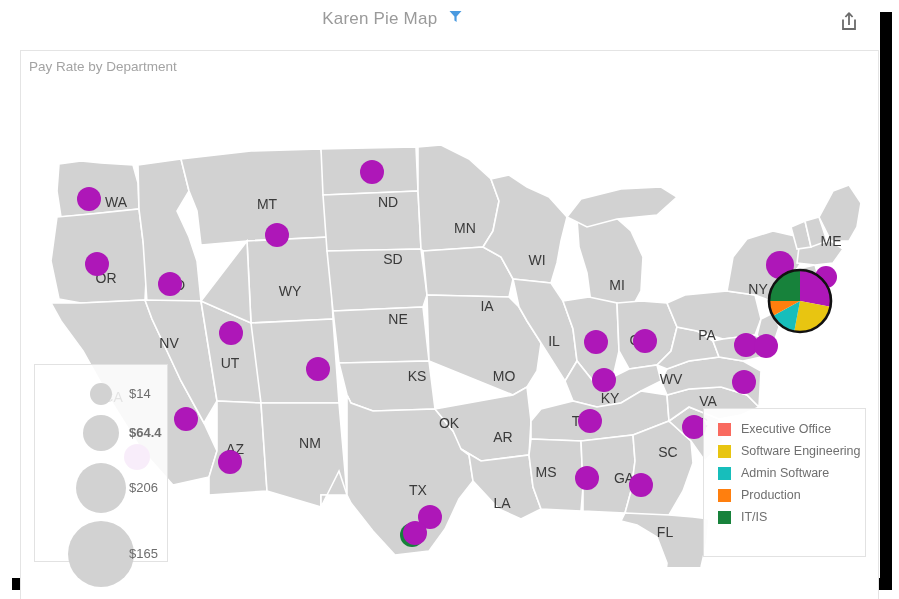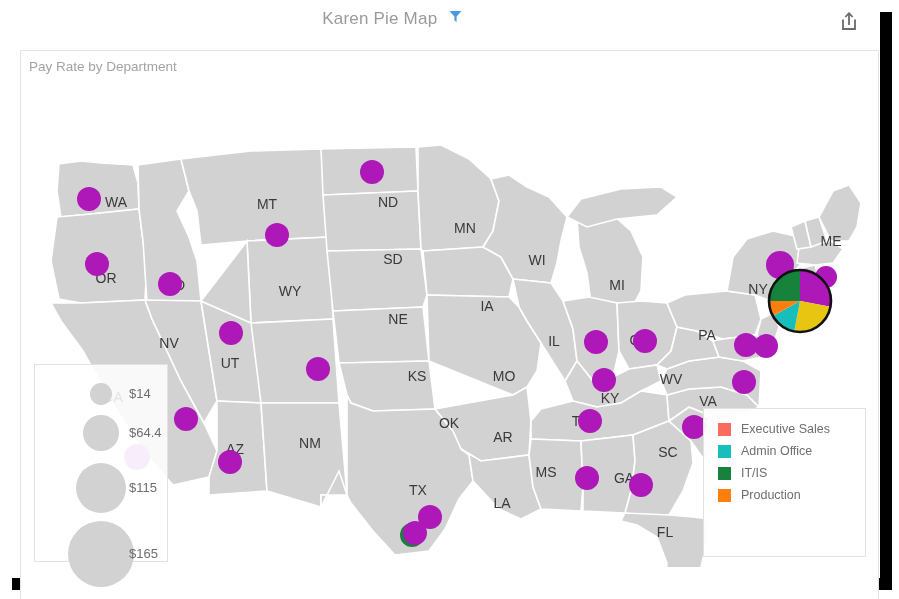--- a/index.html
+++ b/index.html
@@ -361,40 +361,44 @@
               <path d="M779,250 L748,250 A31,31 0 0 1 779,219 Z" fill="#17823b"></path>
               <circle cx="779" cy="250" r="31" fill="none" stroke="#111111" stroke-width="2.6"></circle>
             </g>
         </svg>
       </div>
 
       <div class="size-legend" id="size-legend">
           <div class="size-bub" style="width: 22px; height: 22px; left: 55px; top: 18px;"></div>
           <div class="size-lab" style="left: 94px; top: 21px;">$14</div>
           <div class="size-bub" style="width: 36px; height: 36px; left: 48px; top: 50px;"></div>
-          <div class="size-lab" style="left: 94px; top: 60px;">$64.4</div>
+          <div class="size-lab" style="left: 94px; top: 60px; font-weight: bold;">$64.4</div>
           <div class="size-bub" style="width: 50px; height: 50px; left: 41px; top: 98px;"></div>
-          <div class="size-lab" style="left: 94px; top: 115px;">$115</div>
+          <div class="size-lab" style="left: 94px; top: 115px;">$206</div>
           <div class="size-bub" style="width: 66px; height: 66px; left: 33px; top: 156px;"></div>
           <div class="size-lab" style="left: 94px; top: 181px;">$165</div>
         </div>
 
       <div class="color-legend" id="color-legend">
           <div class="legend-item">
             <span class="legend-swatch" style="background: rgb(249, 106, 95);"></span>
-            <span class="legend-text">Executive Sales</span>
+            <span class="legend-text">Executive Office</span>
+          </div>
+          <div class="legend-item">
+            <span class="legend-swatch" style="background: rgb(232, 197, 17);"></span>
+            <span class="legend-text">Software Engineering</span>
           </div>
           <div class="legend-item">
             <span class="legend-swatch" style="background: rgb(23, 190, 187);"></span>
-            <span class="legend-text">Admin Office</span>
+            <span class="legend-text">Admin Software</span>
+          </div>
+          <div class="legend-item">
+            <span class="legend-swatch" style="background: rgb(255, 127, 14);"></span>
+            <span class="legend-text">Production</span>
           </div>
           <div class="legend-item">
             <span class="legend-swatch" style="background: rgb(23, 130, 59);"></span>
             <span class="legend-text">IT/IS</span>
           </div>
-          <div class="legend-item">
-            <span class="legend-swatch" style="background: rgb(255, 127, 14);"></span>
-            <span class="legend-text">Production</span>
-          </div>
         </div>
     </div>
   </div>
 </div>
 
 </body></html>

